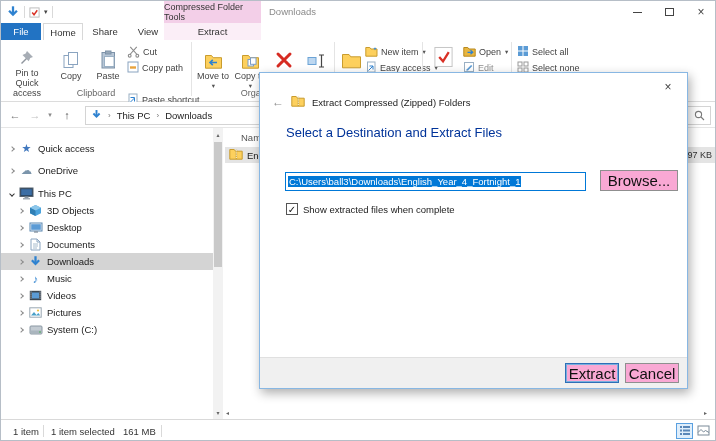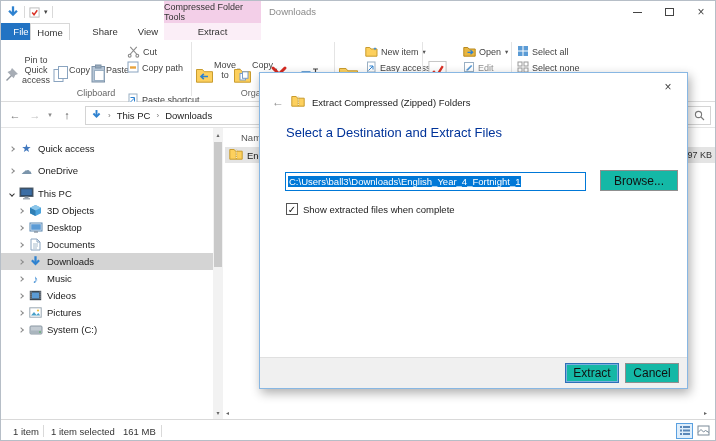--- a/index.html
+++ b/index.html
@@ -21,30 +21,30 @@
   .wbtn{width:32px;height:22px;display:flex;align-items:center;justify-content:center;color:#444}
   .mingl{width:9px;height:1px;background:#444}
   .maxgl{width:9px;height:8px;border:1px solid #444}
   .clgl{font-size:12px;line-height:12px}
 
   
   .tabrow{position:absolute;left:0;top:22px;width:608px;height:17px;background:#fff}
   .tab{position:absolute;top:0;height:17px;display:flex;align-items:center;justify-content:center;
        font-size:9.5px;color:#333}
   .tab-file{left:0;width:40px;background:#2273c3;color:#fff}
-  .tab-home{left:29px;width:40px;background:#fff;border:1px solid #d8d8d8;border-bottom:none}
+  .tab-home{left:42px;width:40px;background:#fff;border:1px solid #d8d8d8;border-bottom:none}
   .tab-share{left:83px;width:42px}
   .tab-view{left:130px;width:34px}
   .xzone{position:absolute;left:163px;top:0;width:97px;height:17px;background:#fbeef7;
          display:flex;align-items:center;justify-content:center;font-size:9.5px;color:#333}
 
   
   .ribbon{position:absolute;left:0;top:39px;width:716px;height:62px;background:#fff;
           border-bottom:1px solid #dcdcdc}
-  .bb{position:absolute;top:2px;height:56px;display:flex;flex-direction:row;align-items:center;
+  .bb{position:absolute;top:2px;height:56px;display:flex;flex-direction:column;align-items:center;
       font-size:9px;line-height:10px;color:#444;text-align:center}
   .bb .ic{height:27px;display:flex;align-items:flex-end;justify-content:center;margin-bottom:2px}
   .sb{position:absolute;height:16px;display:flex;align-items:center;gap:3px;font-size:9px;color:#444;white-space:nowrap}
   .r1{top:4px}.r2{top:20px}.r3{top:52px}
   .caret{font-size:6.5px;color:#555;margin-left:1px}
   .glabel{position:absolute;top:48px;font-size:9px;color:#666;text-align:center}
   .vsep{position:absolute;top:2px;height:54px;width:1px;background:#e4e4e4}
   .gray{color:#8f8f8f}
 
   
@@ -100,22 +100,22 @@
   .dclose{position:absolute;right:6px;top:4px;width:26px;height:20px;display:flex;align-items:center;
           justify-content:center;font-size:12px;color:#444}
   .dhead{position:absolute;left:12px;top:22px;display:flex;align-items:center;gap:7px;font-size:9.5px;color:#222}
   .dback{color:#8f8f8f;font-size:12px}
   .dheading{position:absolute;left:26px;top:52px;font-size:13px;color:#003399}
   .dlabel{position:absolute;left:26px;top:86px;font-size:9.5px;color:#1a1a1a}
   .pathbox{position:absolute;left:25px;top:99px;width:301px;height:19px;border:1px solid #0078d7;
            background:#fff;display:flex;align-items:center;padding:0 2px;font-size:9.5px;
            white-space:nowrap;overflow:hidden}
   .pathsel{background:#0078d7;color:#fff;padding:0 1px}
-  .dbtn{display:flex;align-items:center;justify-content:center;background:#14b8a6;
-        border:1px solid #8f8f8f;font-size:12px;color:#111}
+  .dbtn{display:flex;align-items:center;justify-content:center;background:#f9a8d4;
+        border:1px solid #8f8f8f;font-size:15px;color:#111}
   .browse{position:absolute;left:340px;top:97px;width:78px;height:21px}
   .cbrow{position:absolute;left:26px;top:130px;display:flex;align-items:center;font-size:9.5px}
   .cb{width:12px;height:12px;border:1px solid #555;background:#fff;display:inline-flex;align-items:center;
       justify-content:center;font-size:10px;color:#111;margin-right:5px}
   .dfoot{position:absolute;left:0;bottom:0;width:100%;height:31px;background:#f0f0f0;border-top:1px solid #e0e0e0}
   .extract{position:absolute;right:68px;top:5px;width:54px;height:20px;border:1px solid #2e6fb7;
            box-shadow:inset 0 0 0 1px #7ab0de}
   .cancel{position:absolute;right:8px;top:5px;width:54px;height:20px}
 </style>
 </head>

